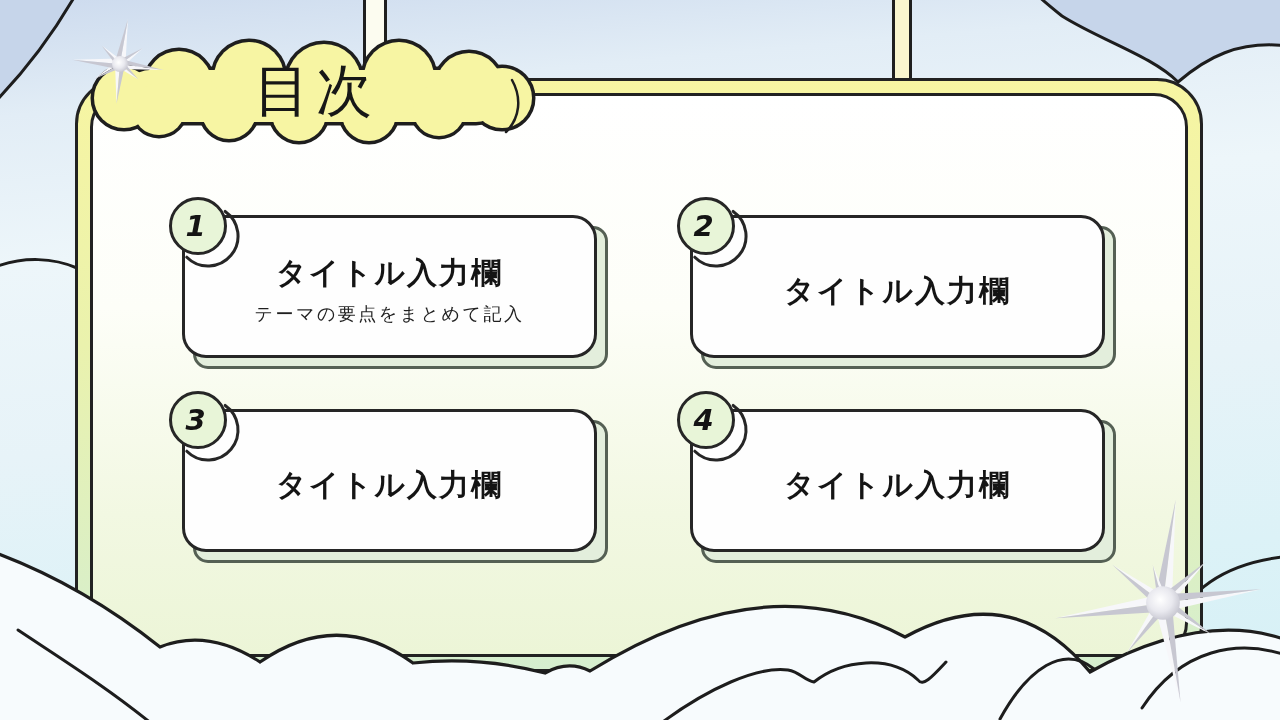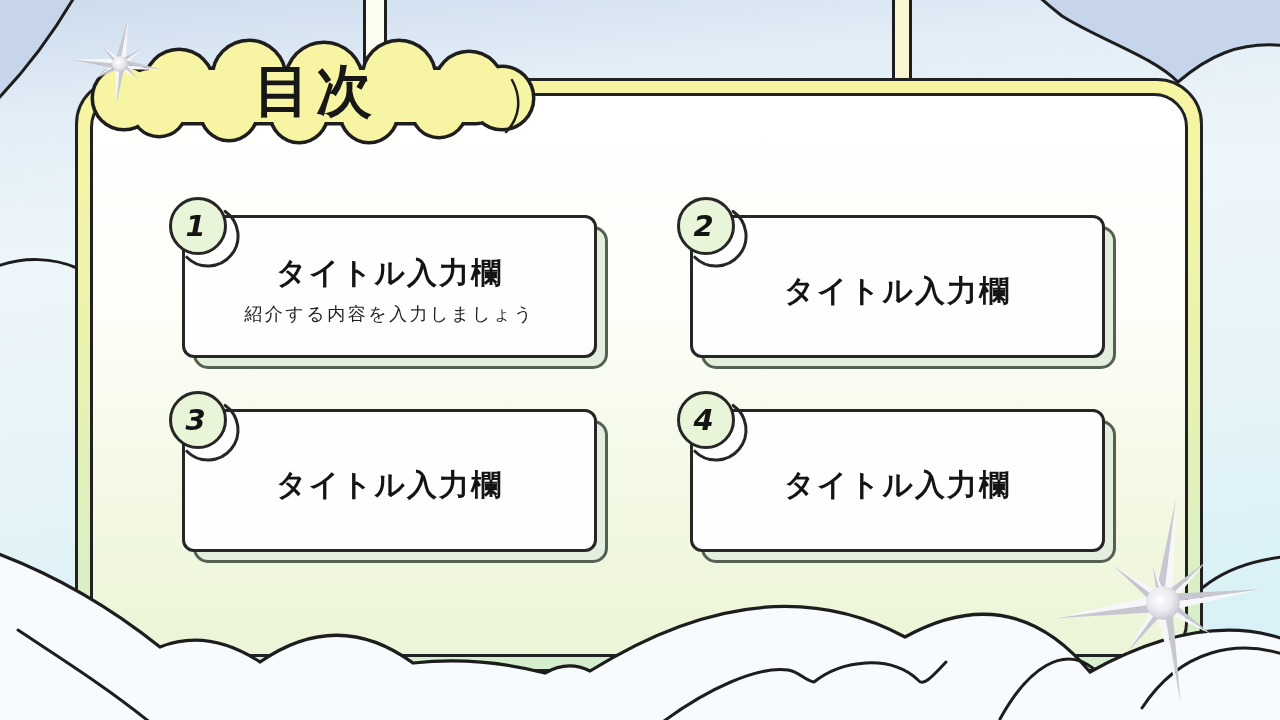--- a/index.html
+++ b/index.html
@@ -27,36 +27,36 @@
     background:linear-gradient(180deg,#ffffff 0%,#fdfef8 38%,#f2f8e2 75%,#ecf5d7 100%);
   }
 
   
   .bubble-svg{position:absolute;left:84px;top:36px;}
   .bubble-stroke{fill:#f7f5a3;stroke:#1e1e1e;stroke-width:7;}
   .bubble-fill{fill:#f7f5a3;stroke:none;}
   .bubble-title{
     position:absolute;left:84px;top:36px;width:458px;height:112px;
     display:flex;align-items:center;justify-content:center;
-    font-size:56px;font-weight:700;letter-spacing:6px;color:#171717;padding-left:6px;box-sizing:border-box;
+    font-size:56px;font-weight:400;letter-spacing:6px;color:#171717;padding-left:6px;box-sizing:border-box;
   }
 
   
   .card-wrap{position:absolute;width:415px;height:143px;}
   .card-wrap.c1{left:182px;top:215px;}
   .card-wrap.c2{left:690px;top:215px;}
   .card-wrap.c3{left:182px;top:409px;}
   .card-wrap.c4{left:690px;top:409px;}
   .card-shadow{
     position:absolute;left:11px;top:11px;width:415px;height:143px;box-sizing:border-box;
     background:#e3eedc;border:3px solid #556054;border-radius:15px;
   }
   .card-face{
     position:absolute;inset:0;box-sizing:border-box;
-    background:#fefefe;border:3px solid #262626;border-radius:12px;
+    background:#fefefe;border:3px solid #262626;border-radius:24px;
     display:flex;flex-direction:column;align-items:center;justify-content:center;gap:17px;padding-top:8px;
   }
   .card-title{font-size:30px;font-weight:800;letter-spacing:2px;color:#141414;line-height:1;}
   .card-desc{font-size:18px;font-weight:500;letter-spacing:2.5px;color:#1f1f1f;line-height:1;}
   .badge-arc{position:absolute;left:-13px;top:-18px;width:90px;height:90px;pointer-events:none;}
   .badge{
     position:absolute;left:-13px;top:-18px;width:58px;height:58px;border-radius:50%;box-sizing:border-box;
     background:#e8f5d8;border:3px solid #262626;
     display:flex;align-items:center;justify-content:center;
     font-style:italic;font-weight:900;font-size:29px;color:#141414;padding-right:5px;
@@ -94,21 +94,21 @@
 <div class="hang-bar b2"></div>
 
 <div class="panel-outer">
   <div class="panel-inner"></div>
 </div>
 
 <div class="card-wrap c1">
   <div class="card-shadow"></div>
   <div class="card-face">
     <div class="card-title">タイトル入力欄</div>
-    <div class="card-desc">紹介する内容を入力しましょう</div>
+    <div class="card-desc">テーマの要点をまとめて記入</div>
   </div>
   <svg class="badge-arc" viewBox="0 0 90 90">
       <path d="M 56.2,14.4 A 30 30 0 1 1 17.8,60.2" fill="none" stroke="#262626" stroke-width="3" stroke-linecap="round"></path>
     </svg>
   <div class="badge">
       <span>1</span>
     </div>
 </div>
 
 <div class="card-wrap c2">

